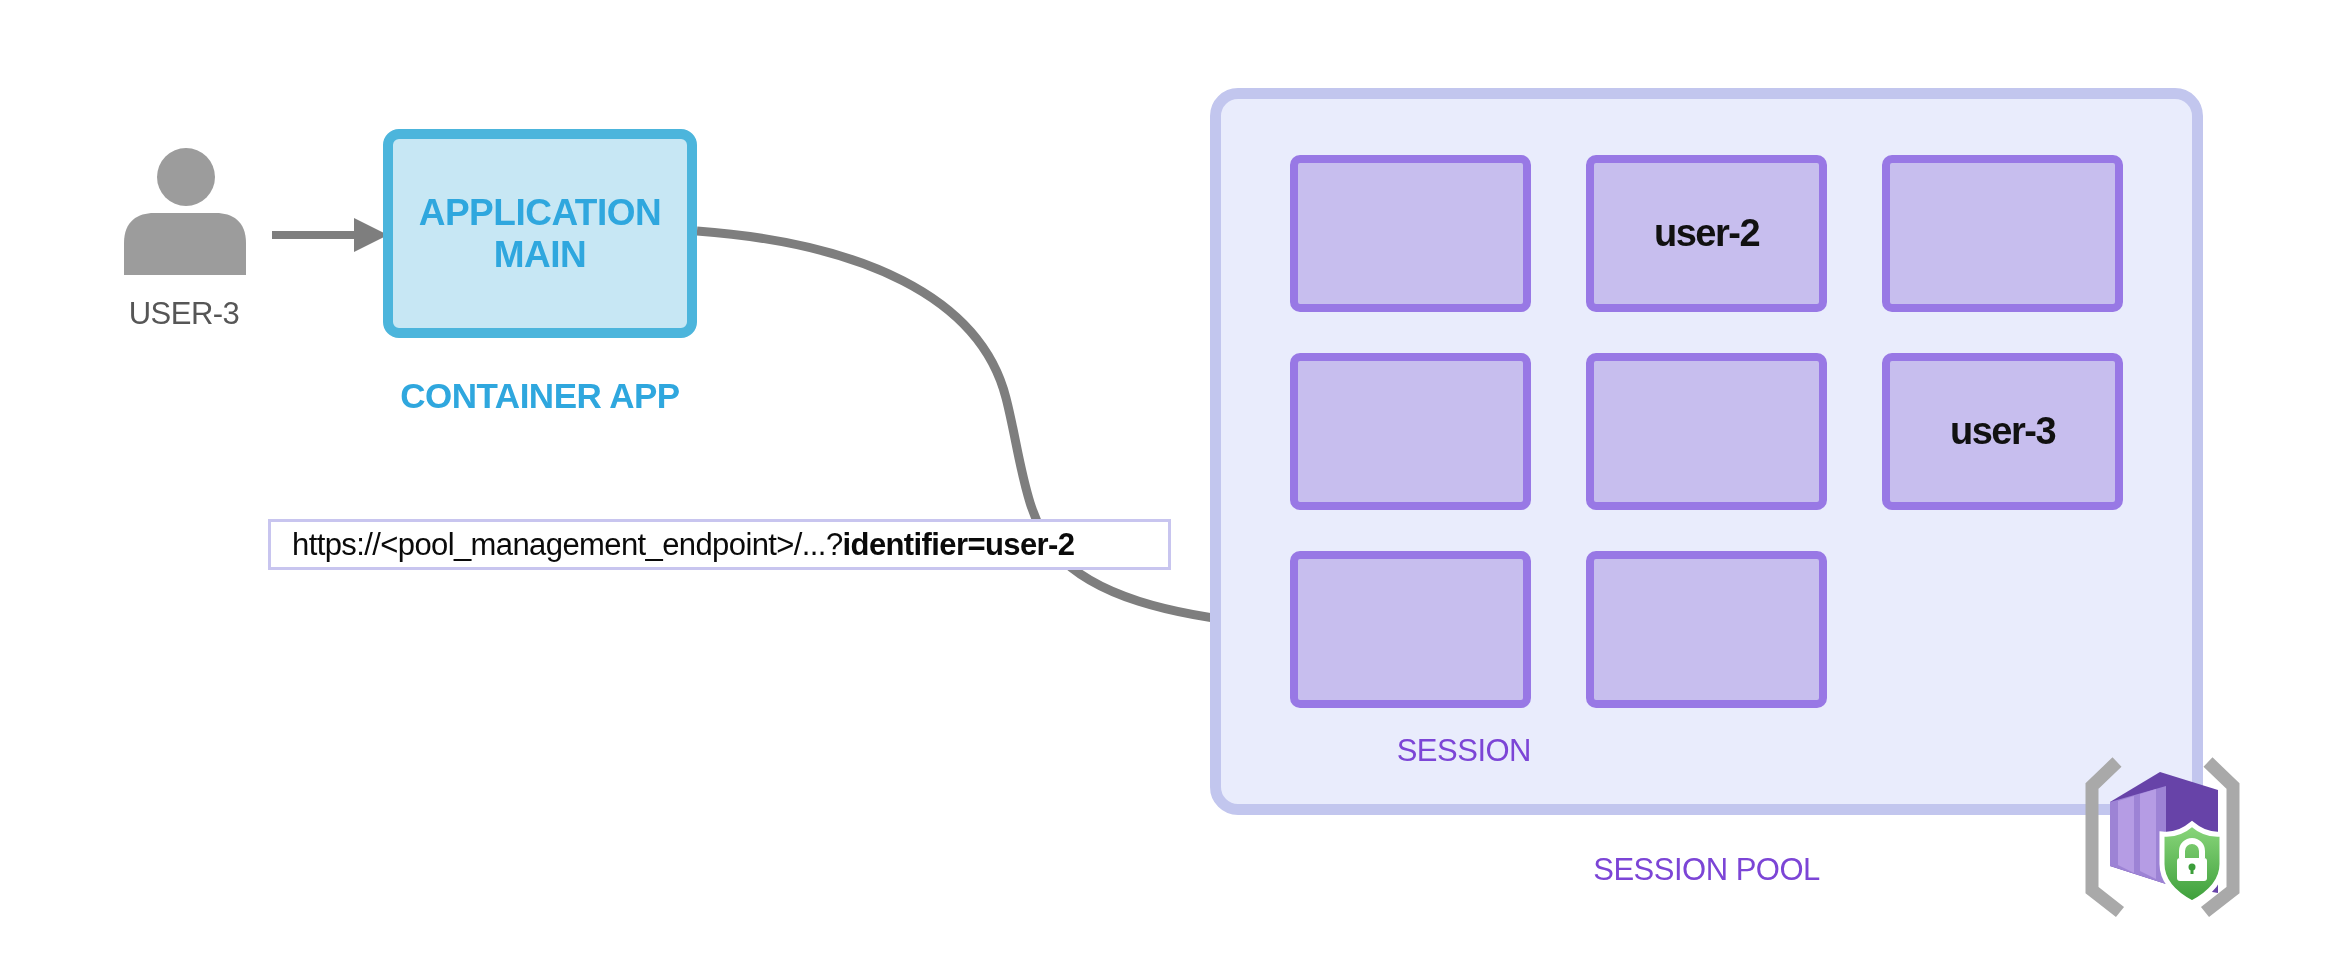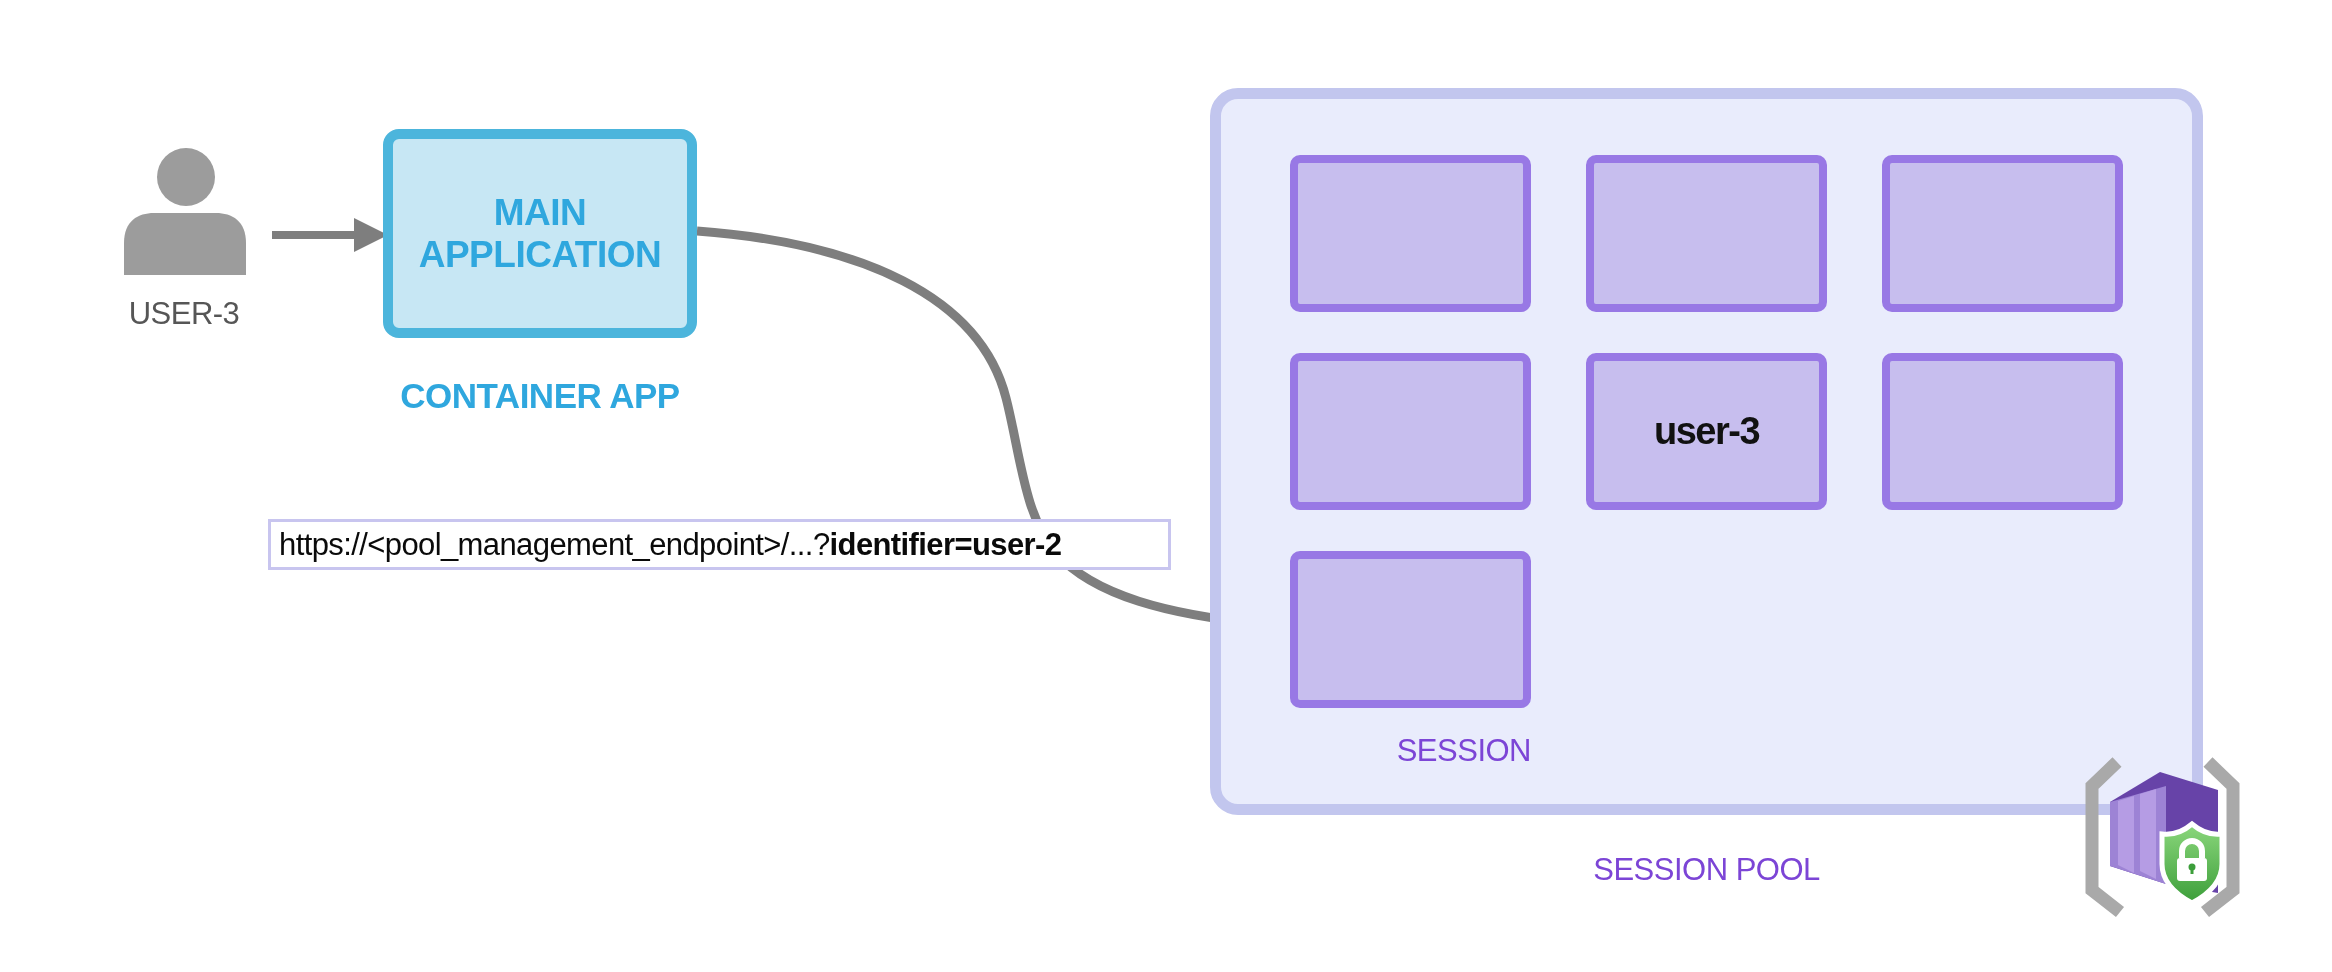--- a/index.html
+++ b/index.html
@@ -20,21 +20,21 @@
       background:var(--blue-fill);border:10px solid var(--blue-border);border-radius:16px;
       display:flex;align-items:center;justify-content:center;}
   .main-app-text{text-align:center;font-size:37px;line-height:1.12;font-weight:700;
       letter-spacing:-0.5px;color:var(--accent-blue);}
   .container-app-label{left:383px;top:364px;width:314px;text-align:center;
       font-size:35px;font-weight:700;letter-spacing:-0.5px;color:var(--accent-blue);margin-top:12px;}
 
   
   .url-box{left:268px;top:519px;width:903px;height:51px;box-sizing:border-box;
       background:#fff;border:3px solid var(--url-border);
-      display:flex;align-items:center;padding-left:8px;
+      display:flex;align-items:center;padding-left:21px;
       font-size:31px;letter-spacing:-0.6px;color:var(--url-text);white-space:nowrap;}
   .url-box .bold{font-weight:700;}
 
   
   .pool{left:1210px;top:88px;width:993px;height:727px;box-sizing:border-box;
       background:var(--pool-fill);border:11px solid var(--pool-border);border-radius:28px;}
   .grid{position:absolute;left:69px;top:56px;display:grid;
       grid-template-columns:repeat(3,241px);grid-auto-rows:157px;
       column-gap:55px;row-gap:41px;}
   .cell{box-sizing:border-box;background:var(--session-fill);
@@ -66,35 +66,38 @@
 <div class="abs user-figure">
   <svg width="122" height="128" viewBox="0 0 122 128">
     <circle cx="62" cy="30" r="29" fill="var(--gray-user)"></circle>
     <path d="M0,128 L0,96 C0,74 14,66 30,66 L92,66 C108,66 122,74 122,96 L122,128 Z" fill="var(--gray-user)"></path>
   </svg>
 </div>
 <div class="abs user-label">USER-3</div>
 
 <div class="abs main-app-box">
   <div class="main-app-text">
+    <div>APPLICATION</div>
     <div>MAIN</div>
-    <div>APPLICATION</div>
   </div>
 </div>
 <div class="abs container-app-label">CONTAINER APP</div>
 
 <div class="abs url-box">
   <span>https://&lt;pool_management_endpoint&gt;/...?</span>
     <span class="bold">identifier=user-2</span>
 </div>
 
 <div class="abs pool">
   <div class="grid">
     <div class="cell">
         <span class="cell-label"></span>
+      </div>
+    <div class="cell">
+        <span class="cell-label">user-2</span>
       </div>
     <div class="cell">
         <span class="cell-label"></span>
       </div>
     <div class="cell">
         <span class="cell-label"></span>
       </div>
     <div class="cell">
         <span class="cell-label"></span>
       </div>

